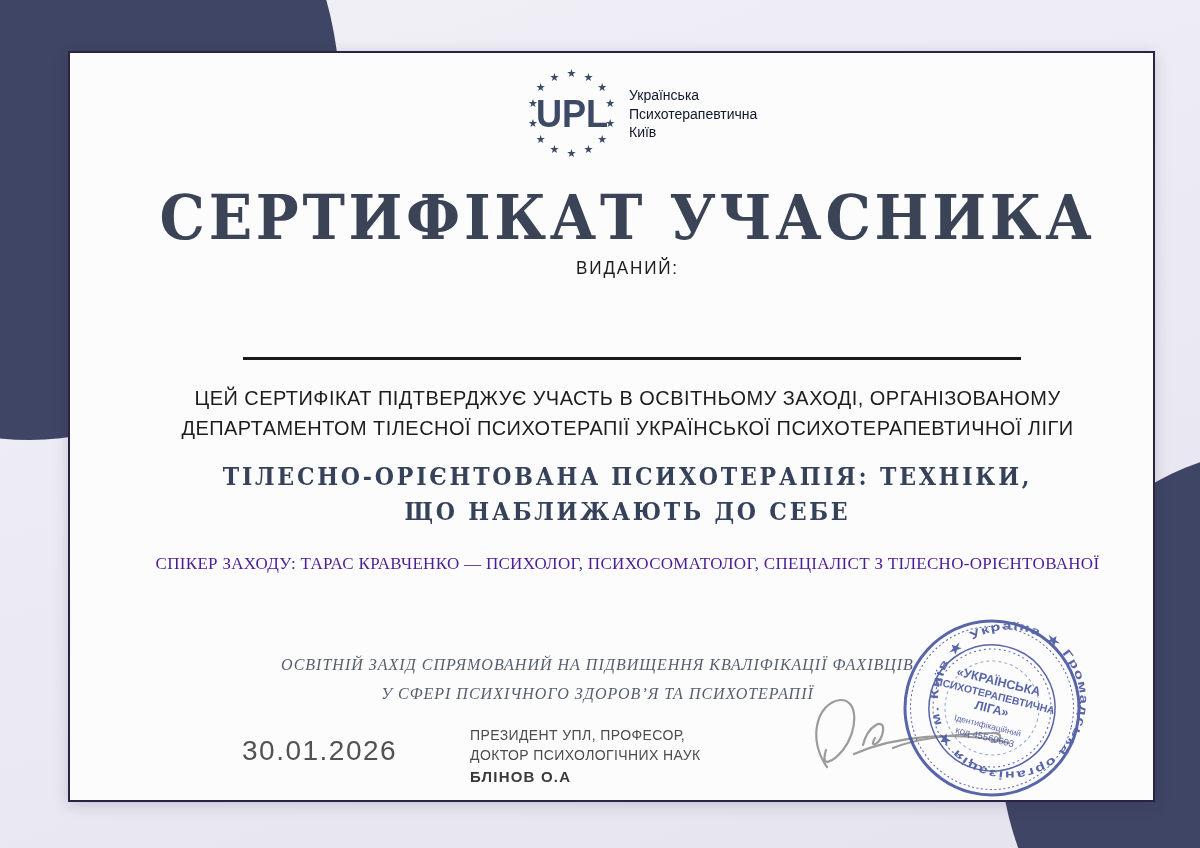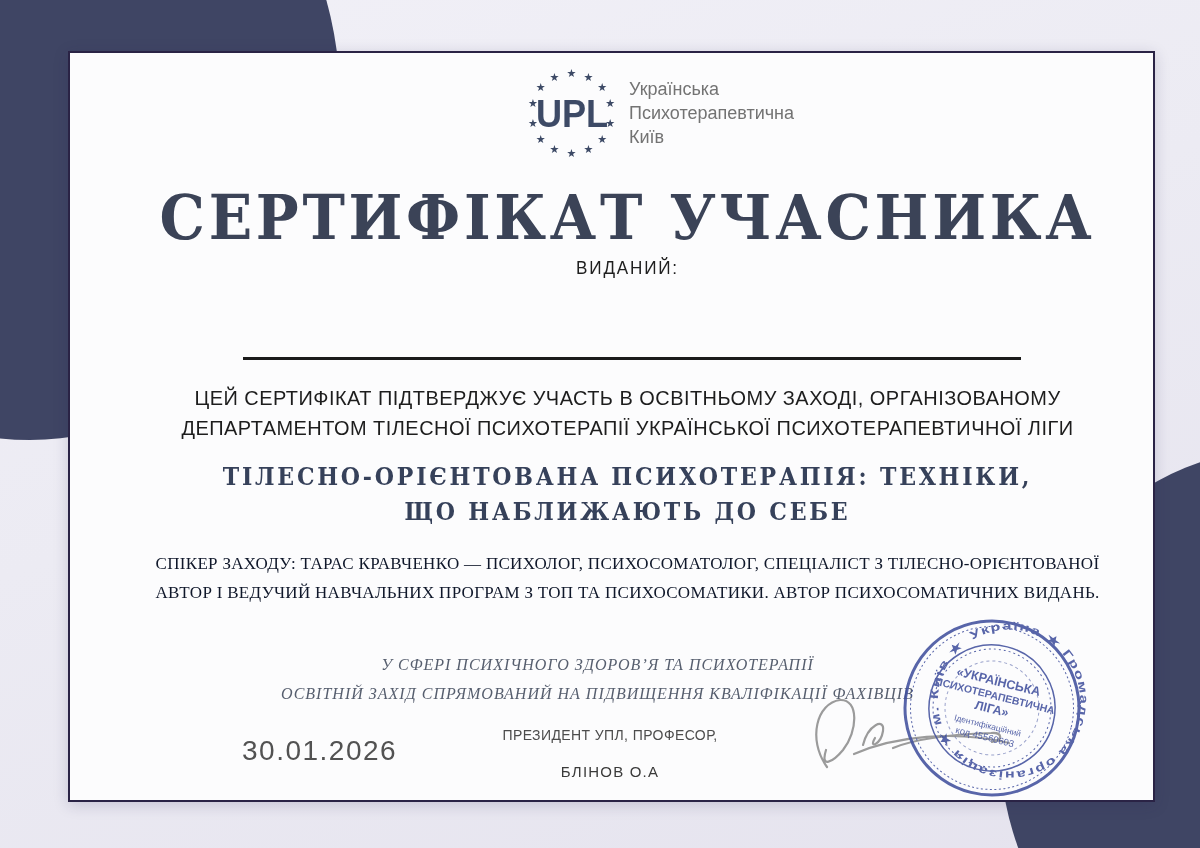--- a/index.html
+++ b/index.html
@@ -17,38 +17,38 @@
     box-shadow:0 3px 14px rgba(40,35,80,.18);
   }
   .center-text{position:absolute;width:100%;text-align:center;}
   
   .logo{position:absolute;top:20px;left:461px;display:flex;align-items:center;gap:16px;}
   .star-ring{position:relative;width:82px;height:82px;}
   .upl{
     position:absolute;inset:0;display:flex;align-items:center;justify-content:center;
     font-size:38px;font-weight:600;color:#3d4a66;transform:scaleX(.95);letter-spacing:0;
   }
-  .org-name{font-size:18px;color:#737373;line-height:1.32;text-align:left;}
+  .org-name{font-size:14px;color:#0f172a;line-height:1.32;text-align:left;}
   
   .title{
     top:128px;font-family:"DejaVu Serif",serif;font-weight:700;font-size:62px;
     color:#3b4357;letter-spacing:4px;transform:scaleX(.92);white-space:nowrap;left:16px;
   }
   .issued{top:204px;font-size:19px;color:#1f1f1f;letter-spacing:2px;transform:scaleX(.9);left:16px;}
   .name-line{position:absolute;top:304px;left:50%;width:778px;margin-left:-369px;border-top:3px solid #1b1b1b;}
   .statement{top:330px;font-size:21px;color:#1d1d1d;line-height:30px;letter-spacing:.5px;transform:scaleX(.95);left:16px;}
   .event-title{
     top:406px;font-family:"DejaVu Serif",serif;font-weight:700;font-size:24px;color:#36415a;
     letter-spacing:3px;line-height:35px;transform:scaleX(.92);left:16px;
   }
-  .speaker{top:496px;font-family:"Liberation Serif",serif;font-size:17px;color:#0f172a;line-height:29px;letter-spacing:.3px;left:16px;}
+  .speaker{top:496px;font-family:"Liberation Serif",serif;font-size:17px;color:#4c1d95;line-height:29px;letter-spacing:.3px;left:16px;}
   .note{top:597px;font-family:"Liberation Serif",serif;font-style:italic;font-size:16px;color:#565e6e;line-height:29px;letter-spacing:1px;left:-14px;}
   .date{position:absolute;left:172px;top:682px;font-size:28px;color:#525252;letter-spacing:1.5px;}
-  .president{position:absolute;left:400px;top:672px;width:280px;text-align:center;font-size:14px;color:#4c4c4c;line-height:1.45;letter-spacing:.4px;}
-  .signer-name{margin-top:16px;font-weight:400;font-size:15px;color:#3a3a3a;letter-spacing:1.2px;}
+  .president{position:absolute;left:400px;top:672px;width:280px;text-align:left;font-size:14px;color:#4c4c4c;line-height:1.45;letter-spacing:.4px;}
+  .signer-name{font-weight:700;font-size:15px;color:#3a3a3a;letter-spacing:1.2px;}
   .signature{position:absolute;left:727px;top:634px;z-index:2;}
   .stamp{position:absolute;left:822px;top:555px;width:200px;height:200px;z-index:3;transform:rotate(14deg);opacity:.88;}
 </style>
 </head>
 <body>
 
 <div class="bg-shape bg-top-left"></div>
 <div class="bg-shape bg-bottom-right"></div>
 
 <div class="card">
@@ -89,32 +89,32 @@
     <div>ДЕПАРТАМЕНТОМ ТІЛЕСНОЇ ПСИХОТЕРАПІЇ УКРАЇНСЬКОЇ ПСИХОТЕРАПЕВТИЧНОЇ ЛІГИ</div>
   </div>
 
   <div class="center-text event-title">
     <div>ТІЛЕСНО-ОРІЄНТОВАНА ПСИХОТЕРАПІЯ: ТЕХНІКИ,</div>
     <div>ЩО НАБЛИЖАЮТЬ ДО СЕБЕ</div>
   </div>
 
   <div class="center-text speaker">
     <div>СПІКЕР ЗАХОДУ: ТАРАС КРАВЧЕНКО — ПСИХОЛОГ, ПСИХОСОМАТОЛОГ, СПЕЦІАЛІСТ З ТІЛЕСНО-ОРІЄНТОВАНОЇ</div>
-    <div>АВТОР І ВЕДУЧИЙ НАВЧАЛЬНИХ ПРОГРАМ З ТОП ТА ПСИХОСОМАТИКИ. АВТОР ПСИХОСОМАТИЧНИХ ВИДАНЬ.</div>
   </div>
 
   <div class="center-text note">
+    <div>ОСВІТНІЙ ЗАХІД СПРЯМОВАНИЙ НА ПІДВИЩЕННЯ КВАЛІФІКАЦІЇ ФАХІВЦІВ</div>
     <div>У СФЕРІ ПСИХІЧНОГО ЗДОРОВ’Я ТА ПСИХОТЕРАПІЇ</div>
-    <div>ОСВІТНІЙ ЗАХІД СПРЯМОВАНИЙ НА ПІДВИЩЕННЯ КВАЛІФІКАЦІЇ ФАХІВЦІВ</div>
   </div>
 
   <div class="date">30.01.2026</div>
 
   <div class="president">
     <div>ПРЕЗИДЕНТ УПЛ, ПРОФЕСОР,</div>
+    <div>ДОКТОР ПСИХОЛОГІЧНИХ НАУК</div>
     <div class="signer-name">БЛІНОВ О.А</div>
   </div>
 
   <svg class="signature" width="230" height="100" viewBox="0 0 230 100">
     <g fill="none" stroke="#9b9b9b" stroke-width="2.2" stroke-linecap="round">
       <path d="M 30 80 C 10 52 20 16 43 13 C 62 12 61 44 46 63 C 36 75 23 82 29 63"></path>
       <path d="M 66 58 C 71 38 88 30 86 44 C 84 57 71 63 78 51"></path>
       <path d="M 57 67 C 98 49 158 43 212 56"></path>
       <path d="M 96 61 C 122 50 166 47 194 46 C 205 45 207 53 195 55"></path>
     </g>

